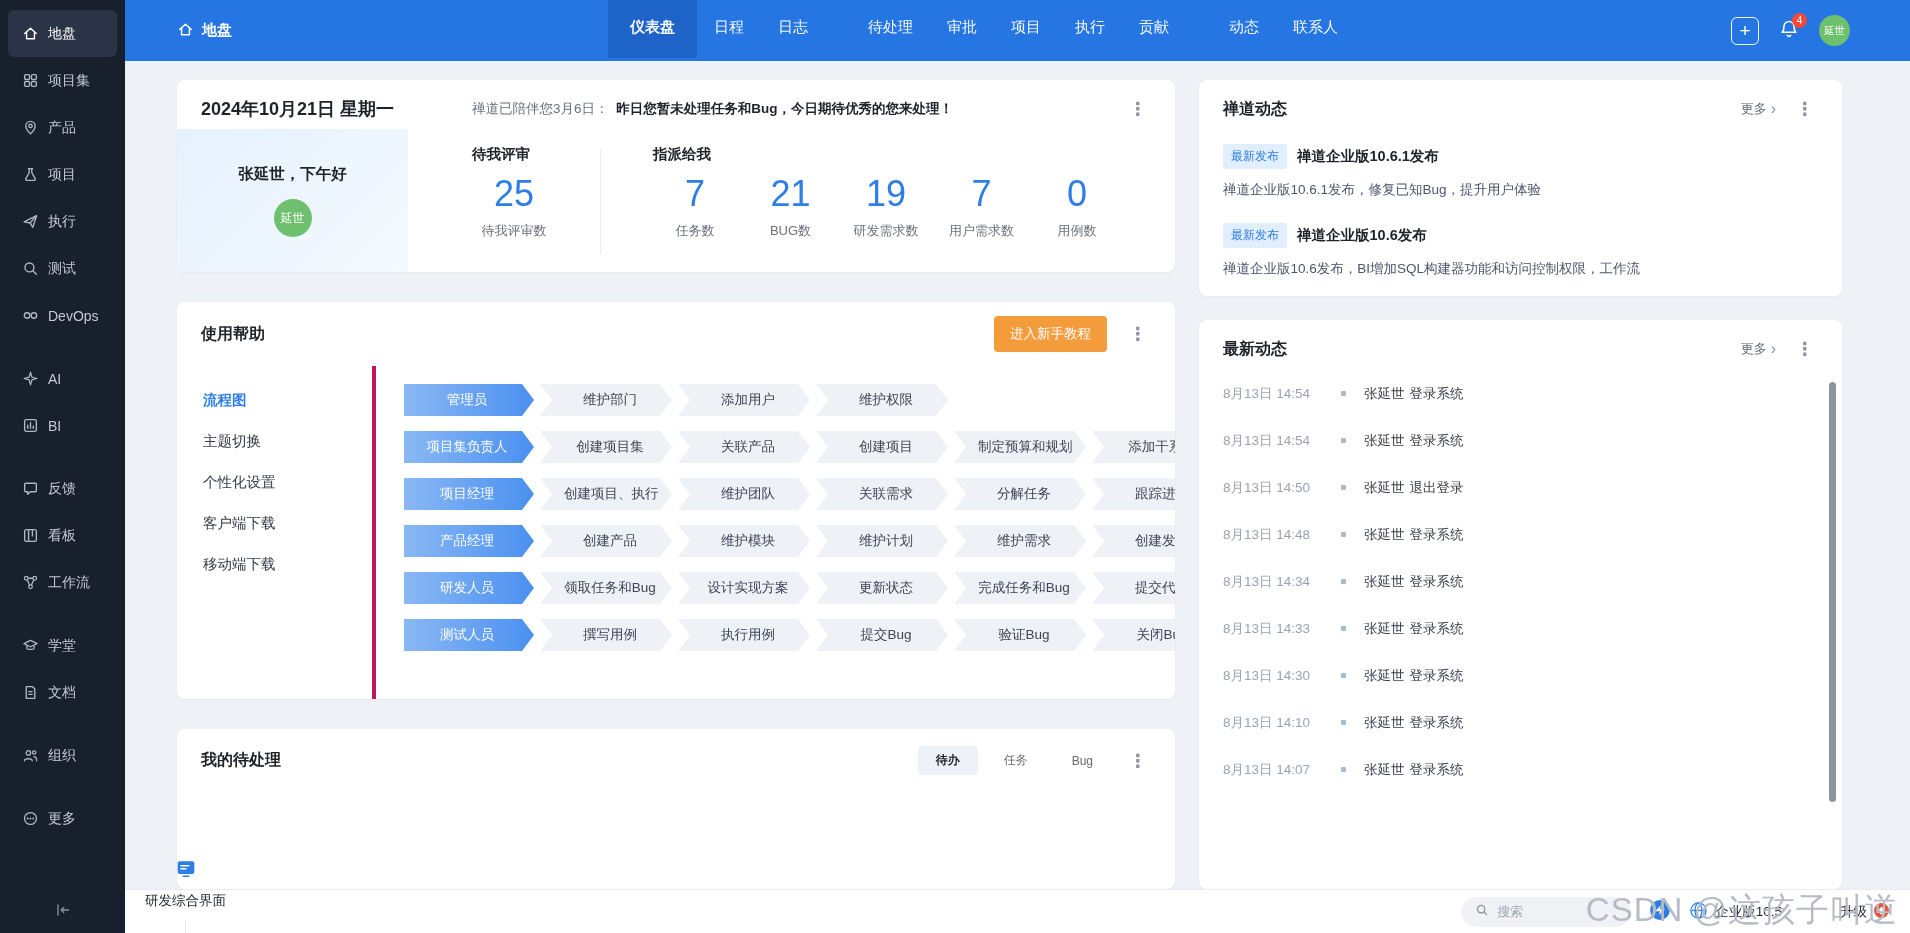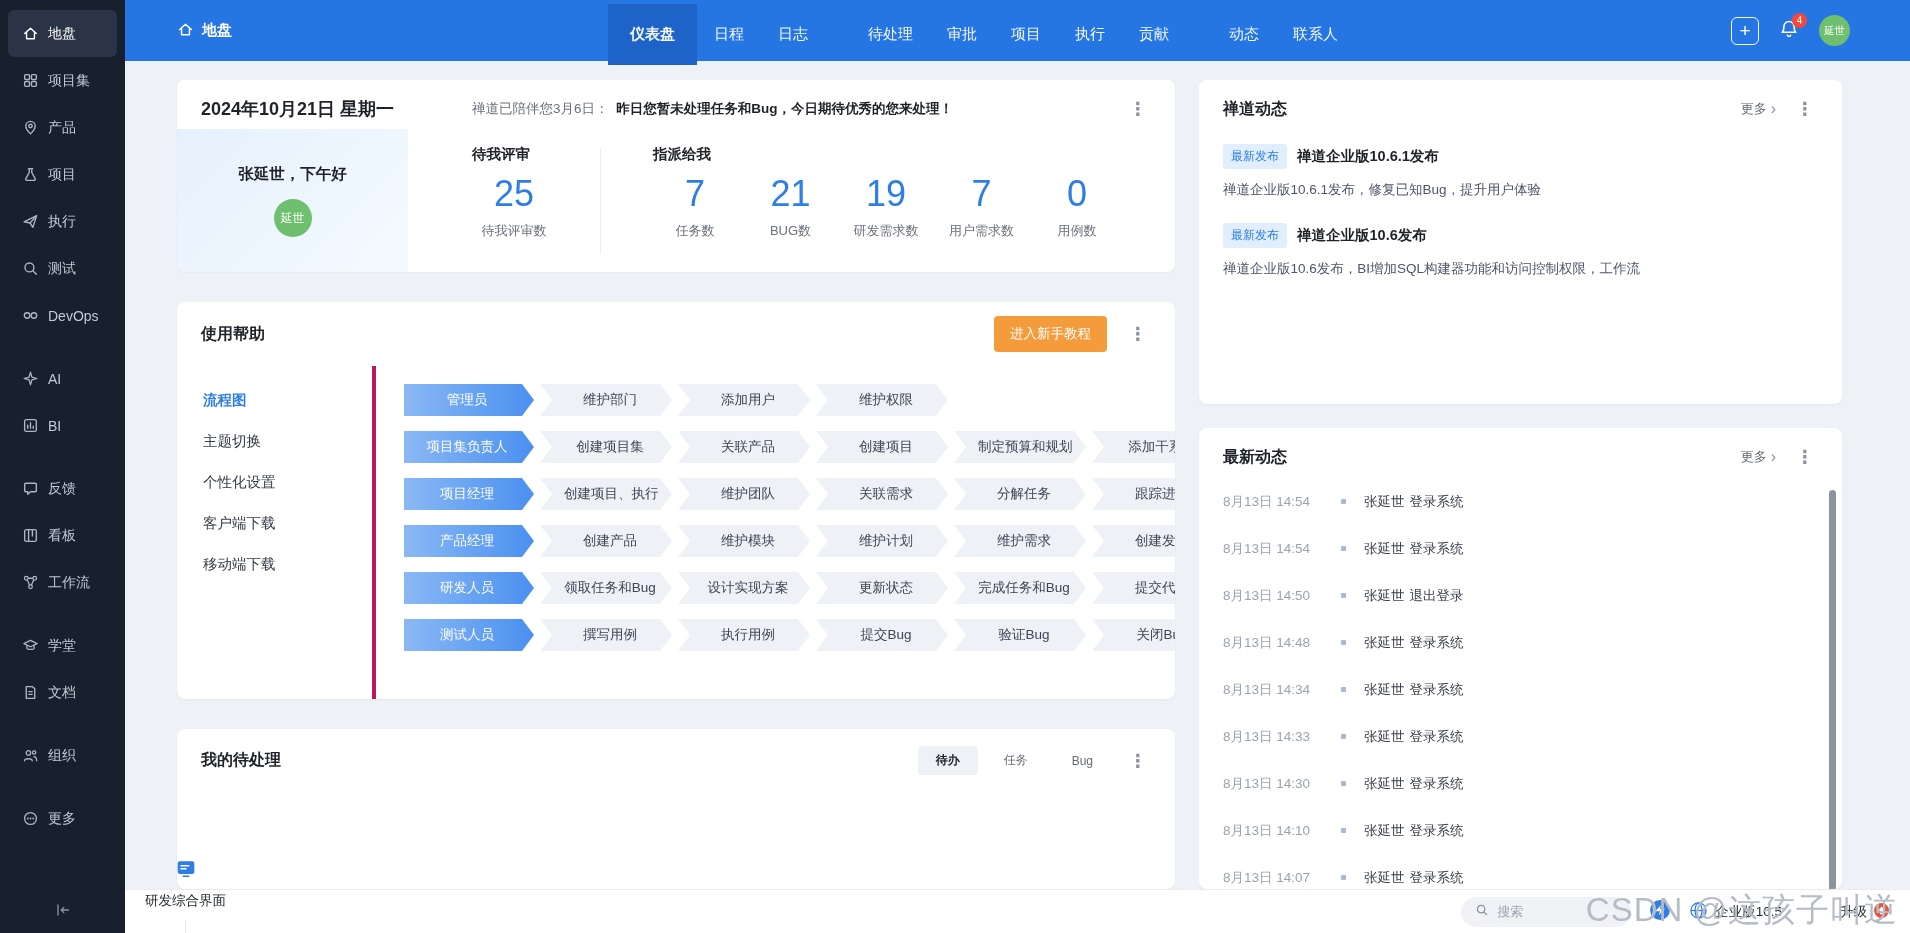--- a/index.html
+++ b/index.html
@@ -15,21 +15,21 @@
   .side-item.active { background:#2a3446; color:#ffffff; }
   .side-item.active .s-ico { color:#ffffff; }
   .side-collapse { position:absolute; bottom:12px; left:0; right:0; display:flex; justify-content:center; color:#8d96a6; cursor:pointer; }
 
   
   .main-col { flex:1; display:flex; flex-direction:column; min-width:0; }
 
   
   .navbar { height:61px; flex:none; background:#2575e3; display:flex; align-items:center; color:#fff; }
   .nav-brand { display:flex; align-items:center; gap:8px; padding-left:52px; font-size:15px; font-weight:600; }
-  .nav-tabs { display:flex; align-items:flex-start; margin:12px auto; height:54px; }
+  .nav-tabs { display:flex; align-items:flex-end; margin:12px auto; height:54px; }
   .nav-tab { height:61px; display:flex; align-items:center; padding:0 17px; font-size:15px; color:rgba(255,255,255,.95); cursor:pointer; }
   .nav-tab.active { background:#1d63c8; font-weight:600; padding:0 22px; }
   .nav-tab.gap-left { margin-left:26px; }
   .nav-right { display:flex; align-items:center; gap:20px; padding-right:60px; }
   .plus-btn { width:28px; height:28px; border:1.6px solid rgba(255,255,255,.95); border-radius:6px; display:flex; align-items:center; justify-content:center; font-size:19px; line-height:1; cursor:pointer; }
   .bell-wrap { position:relative; cursor:pointer; display:flex; }
   .bell-badge { position:absolute; top:-6px; right:-8px; background:#f5483b; color:#fff; font-size:10px; min-width:15px; height:15px; border-radius:8px; display:flex; align-items:center; justify-content:center; padding:0 3px; }
   .nav-avatar { width:31px; height:31px; border-radius:50%; background:#6ebf6e; color:#fff; font-size:10.5px; display:flex; align-items:center; justify-content:center; cursor:pointer; }
 
   
@@ -81,21 +81,21 @@
 
   
   .card-todo { height:160px; flex:none; }
   .todo-header { display:flex; align-items:center; padding:17px 24px; }
   .todo-tabs { margin-left:auto; display:flex; align-items:center; gap:8px; }
   .todo-tab { font-size:12px; color:#646a73; padding:6px 18px; border-radius:4px; cursor:pointer; }
   .todo-tab.active { background:#eef1f5; color:#1f2329; font-weight:700; }
   .todo-header .kebab { margin-left:14px; }
 
   
-  .card-news { height:324px; flex:none; padding:18px 24px; overflow:hidden; }
+  .card-news { height:216px; flex:none; padding:18px 24px; overflow:hidden; }
   .r-header { display:flex; align-items:center; }
   .r-header .more { margin-left:auto; display:flex; align-items:center; gap:4px; font-size:13px; color:#646a73; cursor:pointer; }
   .r-header .chev { font-size:16px; line-height:1; color:#8a919f; }
   .r-header .kebab { margin-left:16px; }
   .news-item { margin-top:24px; }
   .news-line1 { display:flex; align-items:center; gap:10px; }
   .news-badge { background:#e0eefe; color:#2e7ee5; font-size:12px; padding:4px 8px; border-radius:3px; flex:none; cursor:pointer; }
   .news-title { font-size:14.5px; font-weight:700; cursor:pointer; }
   .news-desc { margin-top:12px; font-size:13.5px; color:#4e5569; white-space:nowrap; overflow:hidden; }
 

